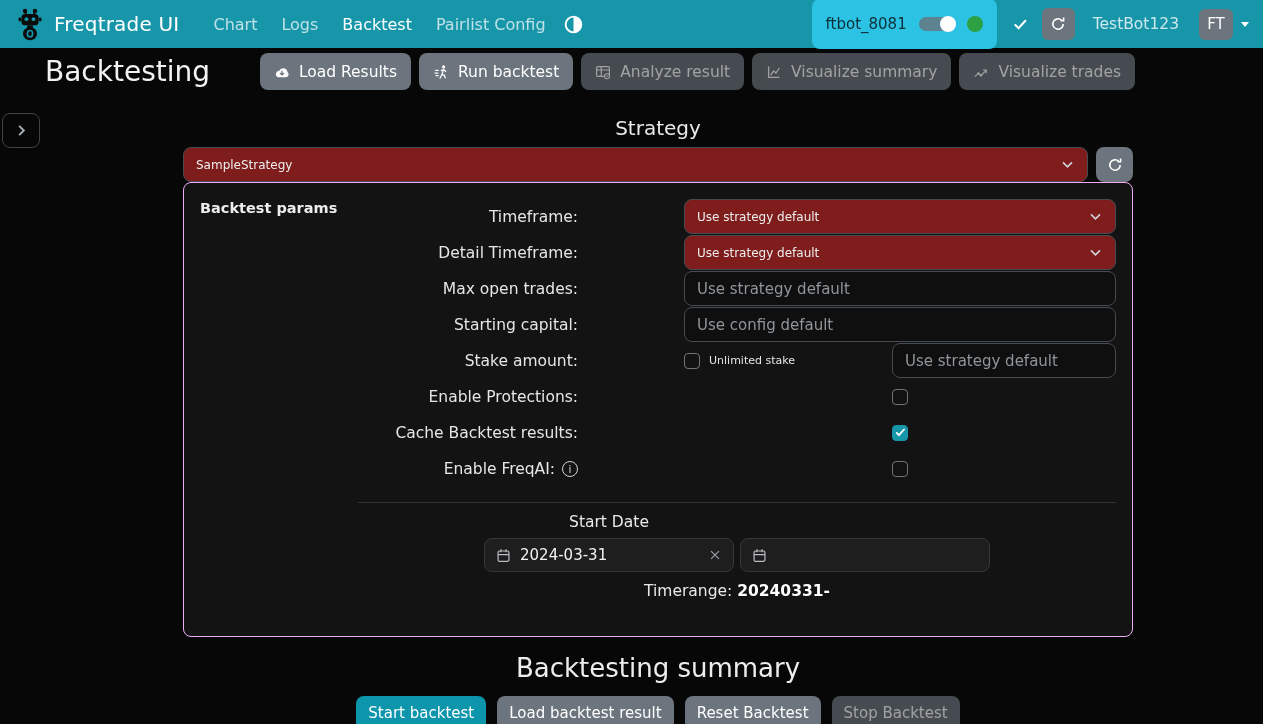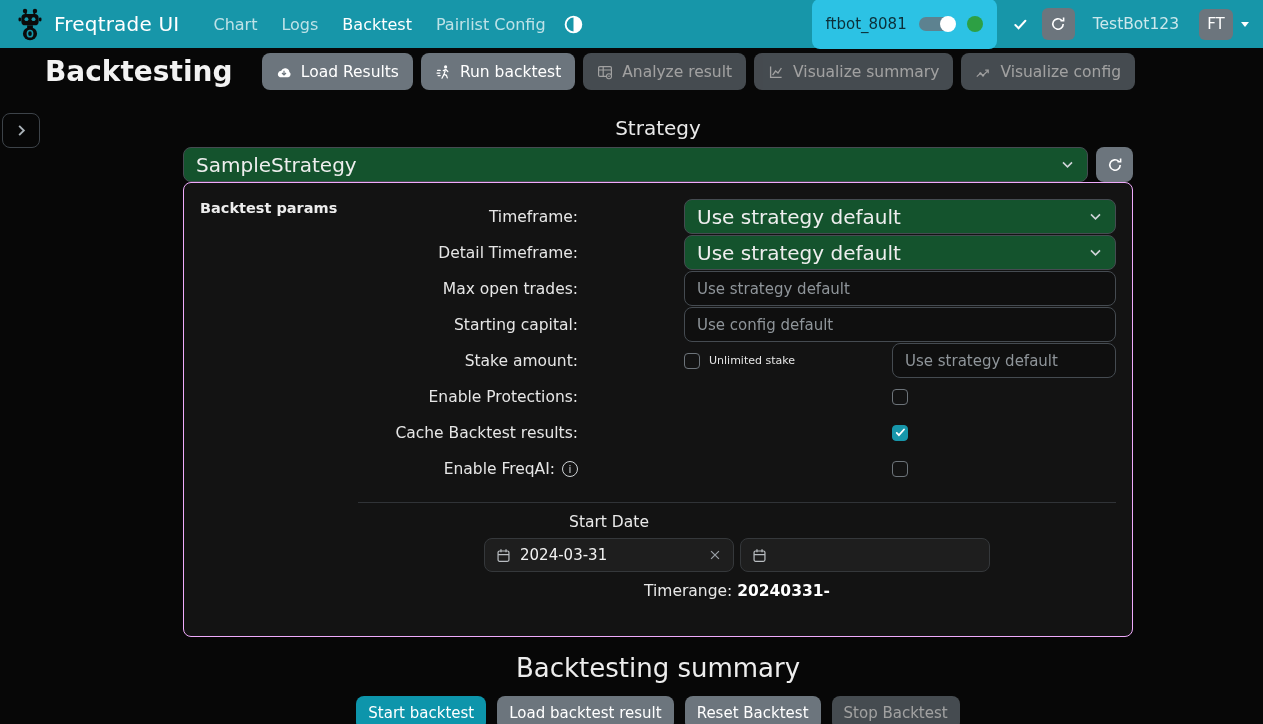--- a/index.html
+++ b/index.html
@@ -41,44 +41,44 @@
     background:#6c757d; color:#fff; display:flex; align-items:center; justify-content:center; cursor:pointer;
   }
   .username { margin-left:18px; color:rgba(255,255,255,.78); font-size:15.5px; }
   .avatar-wrap { margin-left:20px; display:flex; align-items:center; gap:8px; cursor:pointer; }
   .avatar { width:34px; height:31px; border-radius:6px; background:#6c757d; color:#fff; font-size:15px;
             display:flex; align-items:center; justify-content:center; }
   .caret { width:0; height:0; border-left:4.5px solid transparent; border-right:4.5px solid transparent; border-top:5px solid #fff; }
 
   
   .page-header { display:flex; align-items:center; padding:7px 128px 7px 45px; height:47px; }
-  .page-title { font-size:28px; font-weight:700; color:#f2f2f2; }
+  .page-title { font-size:28px; font-weight:400; color:#f2f2f2; }
   .header-buttons { margin-left:auto; display:flex; gap:8px; }
   .hbtn {
     display:inline-flex; align-items:center; gap:9px; height:37px; padding:0 14px;
     border-radius:8px; border:none; background:#6c757d; color:#fff; font-size:15.5px;
     font-family:inherit; cursor:pointer; white-space:nowrap;
   }
   .hbtn.disabled { opacity:.62; cursor:default; }
 
   
   .panel-toggle {
     position:absolute; left:2px; top:113px; width:38px; height:35px;
     background:transparent; border:1px solid #3d4349; border-radius:8px;
     color:#aab2b8; display:flex; align-items:center; justify-content:center; cursor:pointer;
   }
 
   
   .content { width:950px; margin-left:183px; }
   .strategy-label { text-align:center; font-size:20px; margin-top:21px; margin-bottom:7px; color:#eaeaea; }
   .strategy-row { display:flex; gap:8px; }
   .sel {
-    height:35px; background:#14532d; border:1px solid #454b51; border-radius:8px;
+    height:35px; background:#7f1d1d; border:1px solid #454b51; border-radius:8px;
     display:flex; align-items:center; justify-content:space-between;
-    padding:0 12px; font-size:20px; color:#eeeeee; cursor:pointer;
+    padding:0 12px; font-size:12px; color:#eeeeee; cursor:pointer;
   }
   .strategy-select { flex:1; }
   .refresh-btn {
     width:37px; height:35px; border:none; border-radius:8px; background:#6c757d; color:#fff;
     display:flex; align-items:center; justify-content:center; cursor:pointer; flex:none;
   }
 
   
   .card {
     background:#131313; border:1px solid #f0abfc; border-radius:8px;
@@ -251,21 +251,21 @@
 
     <button class="hbtn disabled">
       <span>
         <svg viewBox="0 0 16 16" width="16" height="16">
           <path d="M1.8 12.6l3.6-3.2 2.6 2 5-4.8" fill="none" stroke="#fff" stroke-width="1.2"></path>
           <circle cx="5.4" cy="9.4" r="1.2" fill="#fff"></circle>
           <circle cx="8" cy="11.4" r="1.2" fill="#fff"></circle>
           <path d="M10.2 6.2h3v3" fill="none" stroke="#fff" stroke-width="1.2"></path>
         </svg>
       </span>
-      <span>Visualize config</span>
+      <span>Visualize trades</span>
     </button>
 
   </div>
 </div>
 
 <button class="panel-toggle">
   <span>
     <svg viewBox="0 0 16 16" width="15" height="15">
       <path d="M5.5 3l5 5-5 5" fill="none" stroke="#aab2b8" stroke-width="2"></path>
     </svg>

